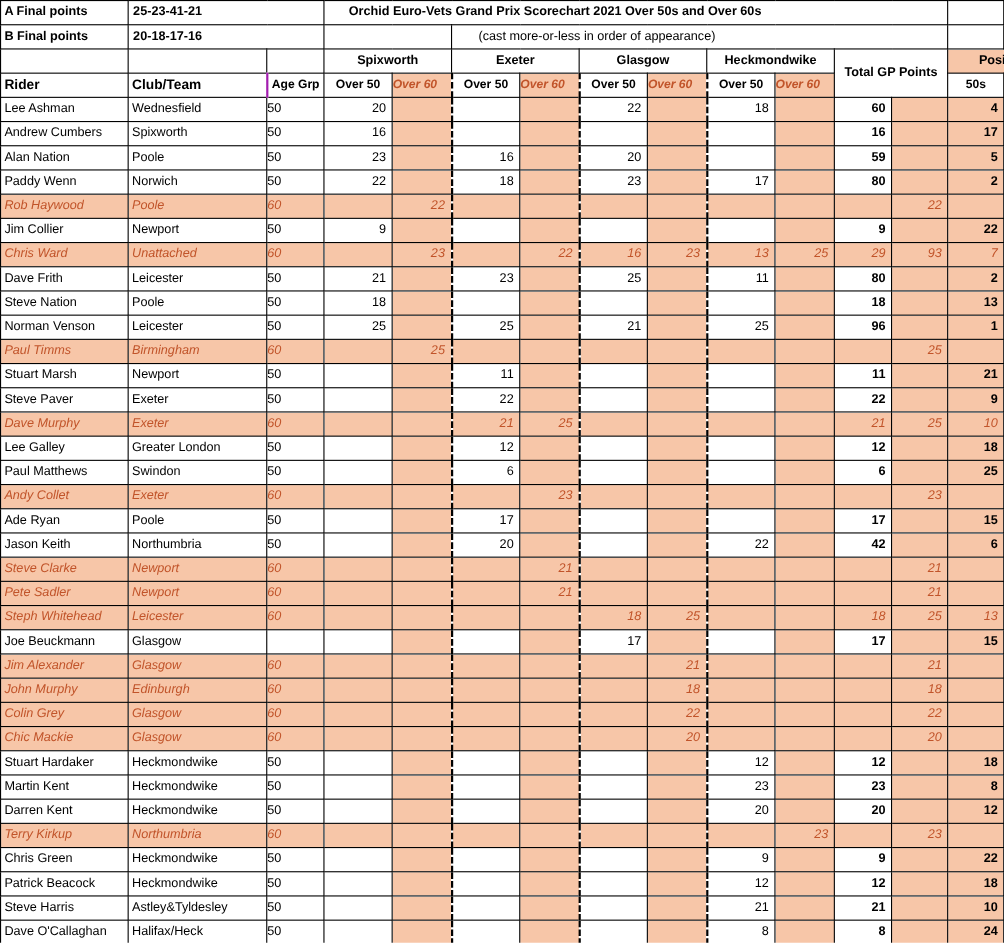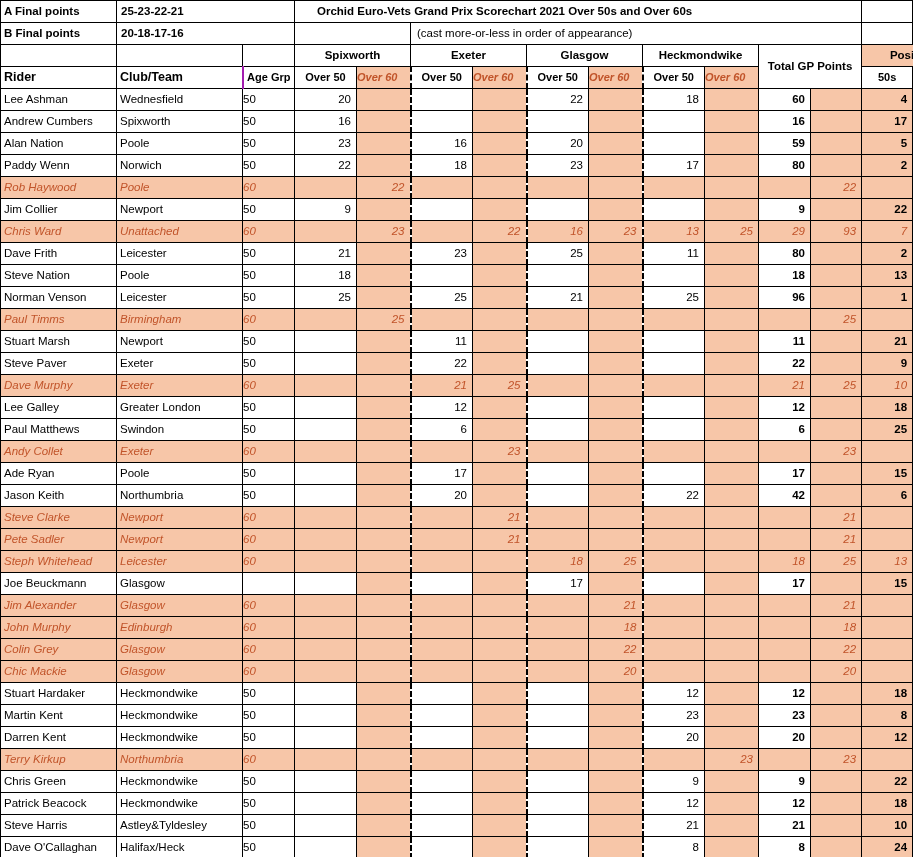--- a/index.html
+++ b/index.html
@@ -26,21 +26,21 @@
   .o60txt{color:#c1542a;font-style:italic;}
   .ctr{text-align:left;}
   .lft{padding-left:3px;}
   .bl-thick{border-left:2px solid #a21caf;}
   .dash{border-left:2px dashed #000;}
   .hdrTop{height:22px;}
   
   .infoLabel{font-weight:bold;padding-left:3px;}
   .infoVal{font-weight:bold;padding-left:4px;}
   .title{font-weight:bold;padding-left:22px;}
-  .note{padding-left:6px;}
+  .note{padding-left:24px;}
   .grpHdr{font-weight:bold;text-align:center;}
   .riderHdr{font-weight:bold;padding-left:3px;font-size:12.5px;}
   .smallhdr{font-weight:bold;text-align:center;font-size:11px;}
   .smallhdr60{color:#c1542a;font-style:italic;font-weight:bold;text-align:left;font-size:11px;}
   .totHdr{font-weight:bold;text-align:center;font-size:11.5px;}
   .num{text-align:right;padding-right:5px;}
   .num60{text-align:right;padding-right:5px;color:#c1542a;font-style:italic;}
 </style>
 </head>
 <body>
@@ -61,21 +61,21 @@
     <col style="width:54px">
     <col style="width:52px">
     <col style="width:51px">
     <col style="width:51px">
     <col style="width:51px">
   </colgroup>
 
   <tbody>
         <tr>
     <td class="b infoLabel">A Final points</td>
-    <td class="b infoVal" colspan="2">25-23-22-21</td>
+    <td class="b infoVal" colspan="2">25-23-41-21</td>
     <td class="b title" colspan="10">Orchid Euro-Vets Grand Prix Scorechart 2021 Over 50s and Over 60s</td>
     <td class="b"></td>
     <td class="b"></td>
   </tr>
 
   <tr>
     <td class="b infoLabel">B Final points</td>
     <td class="b infoVal" colspan="2">20-18-17-16</td>
     <td class="b" colspan="2"></td>
     <td class="b note" colspan="8">(cast more-or-less in order of appearance)</td>

